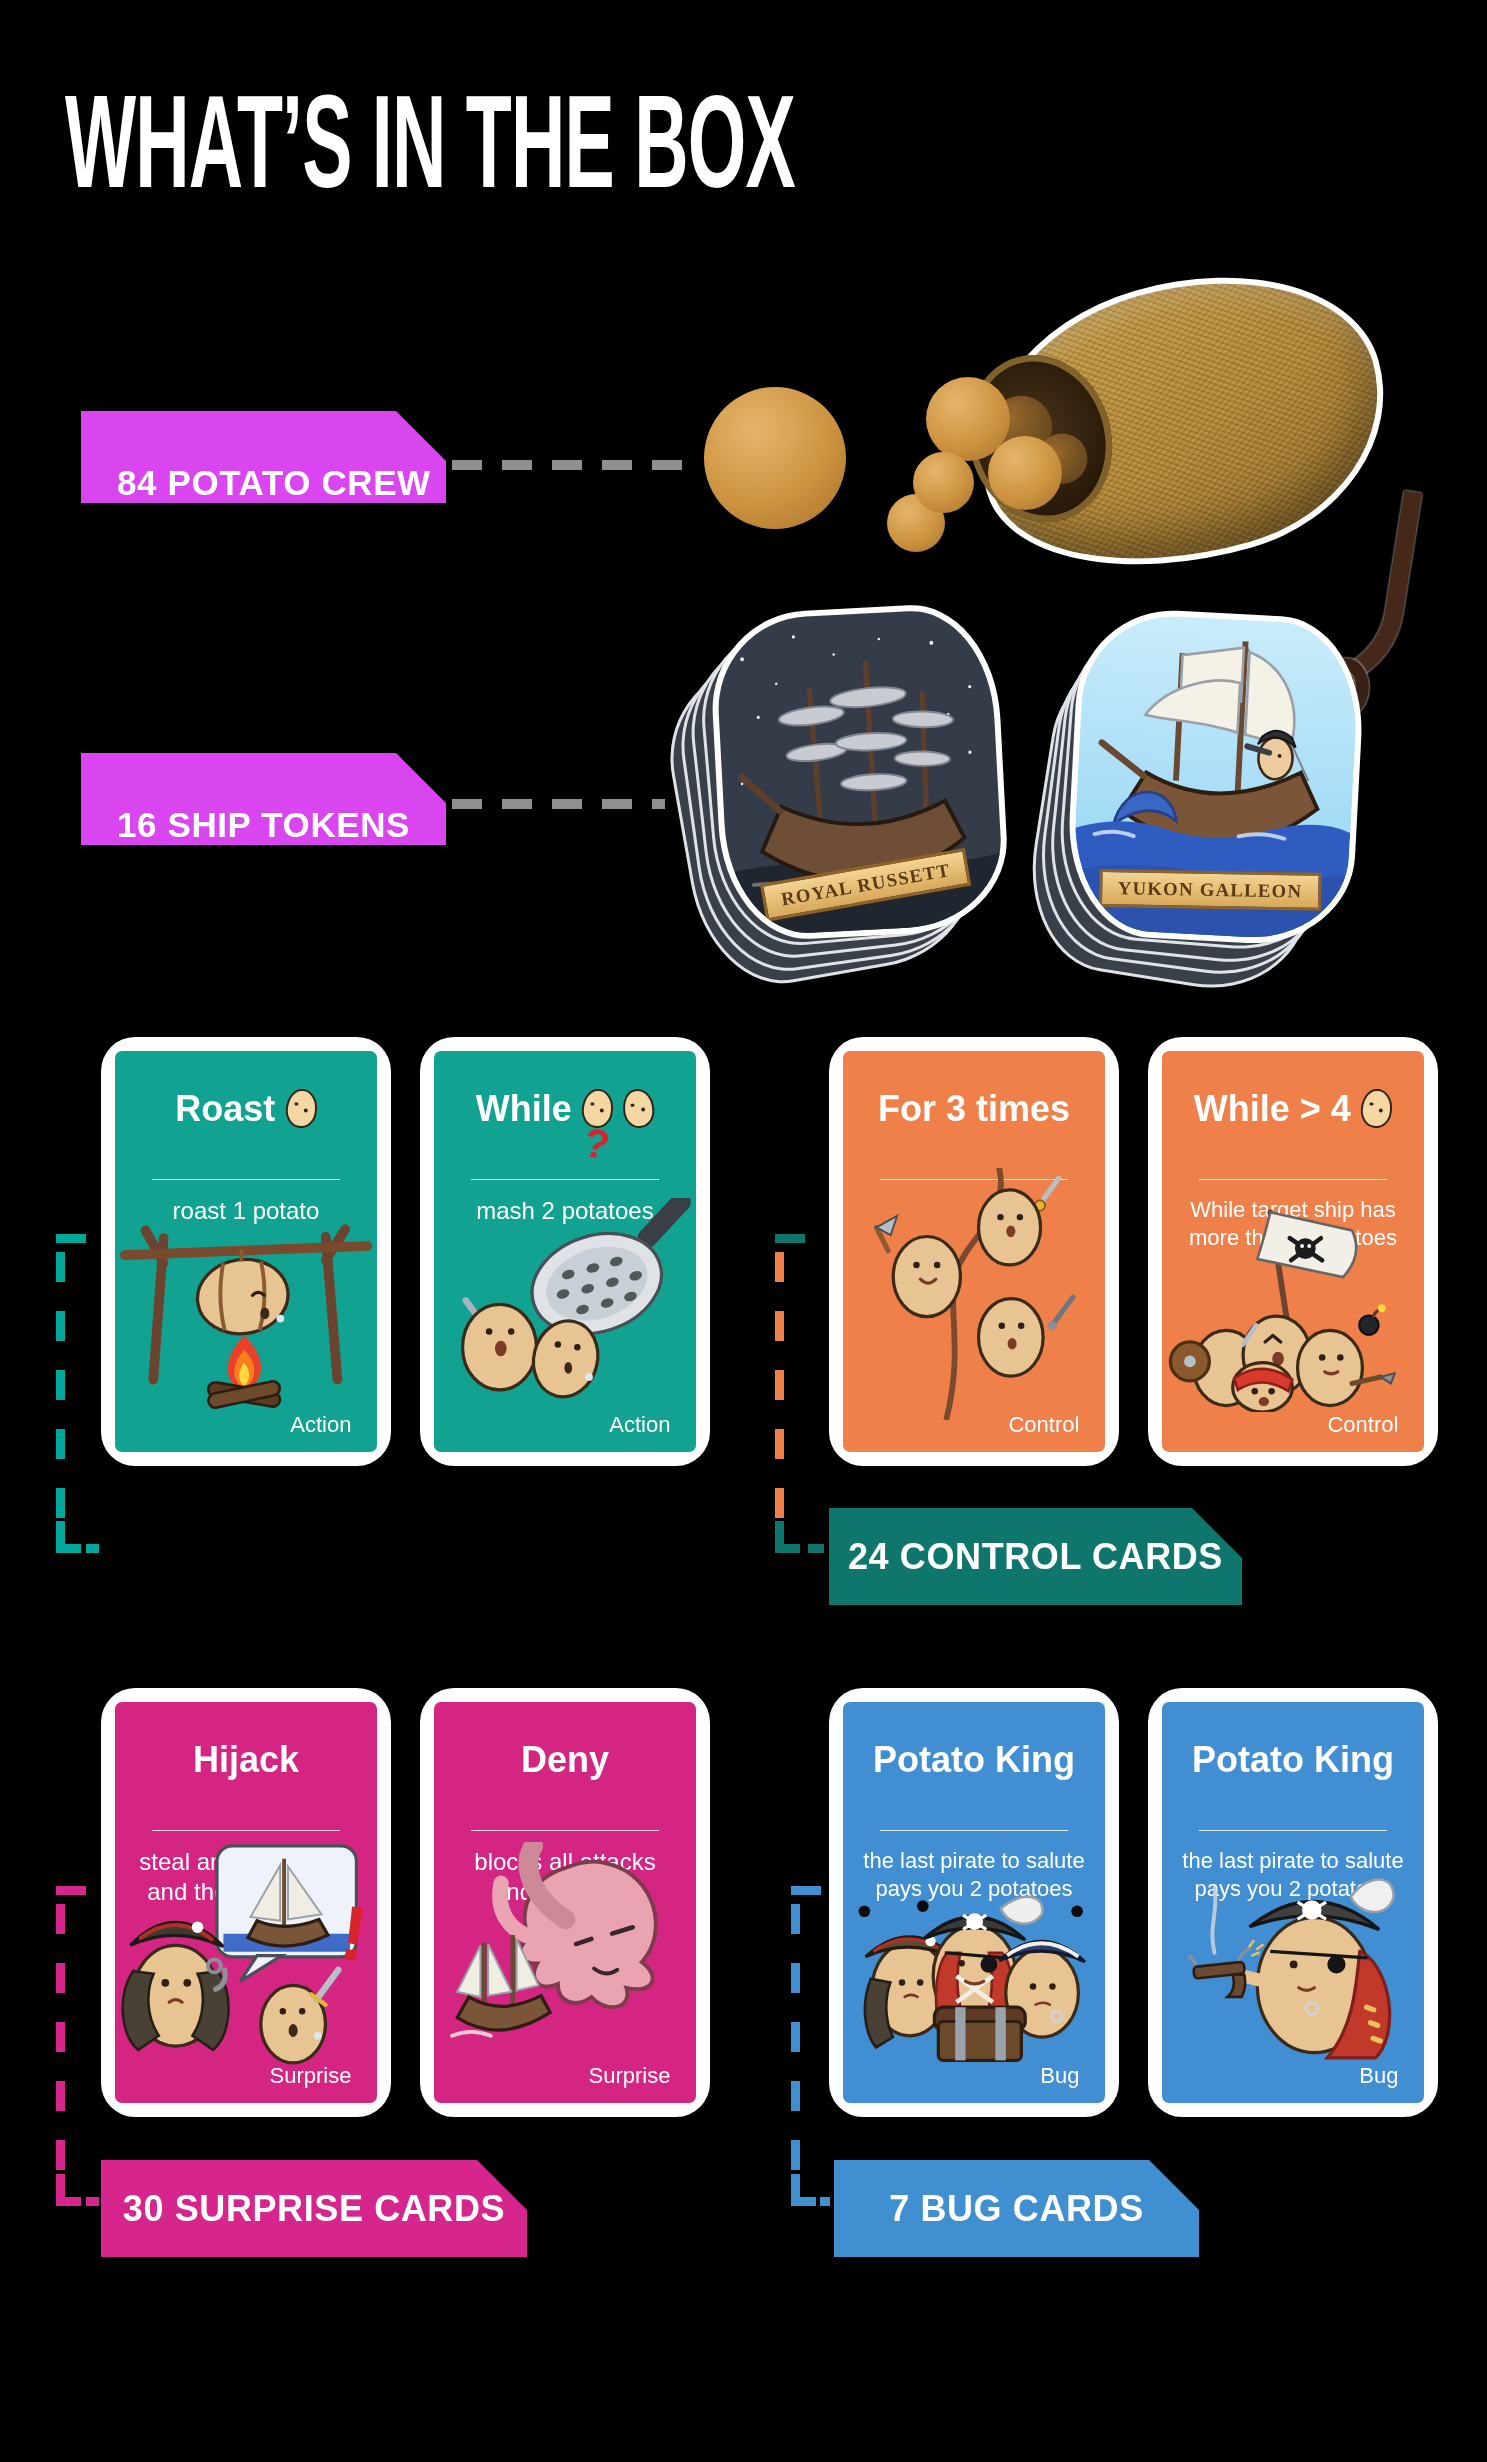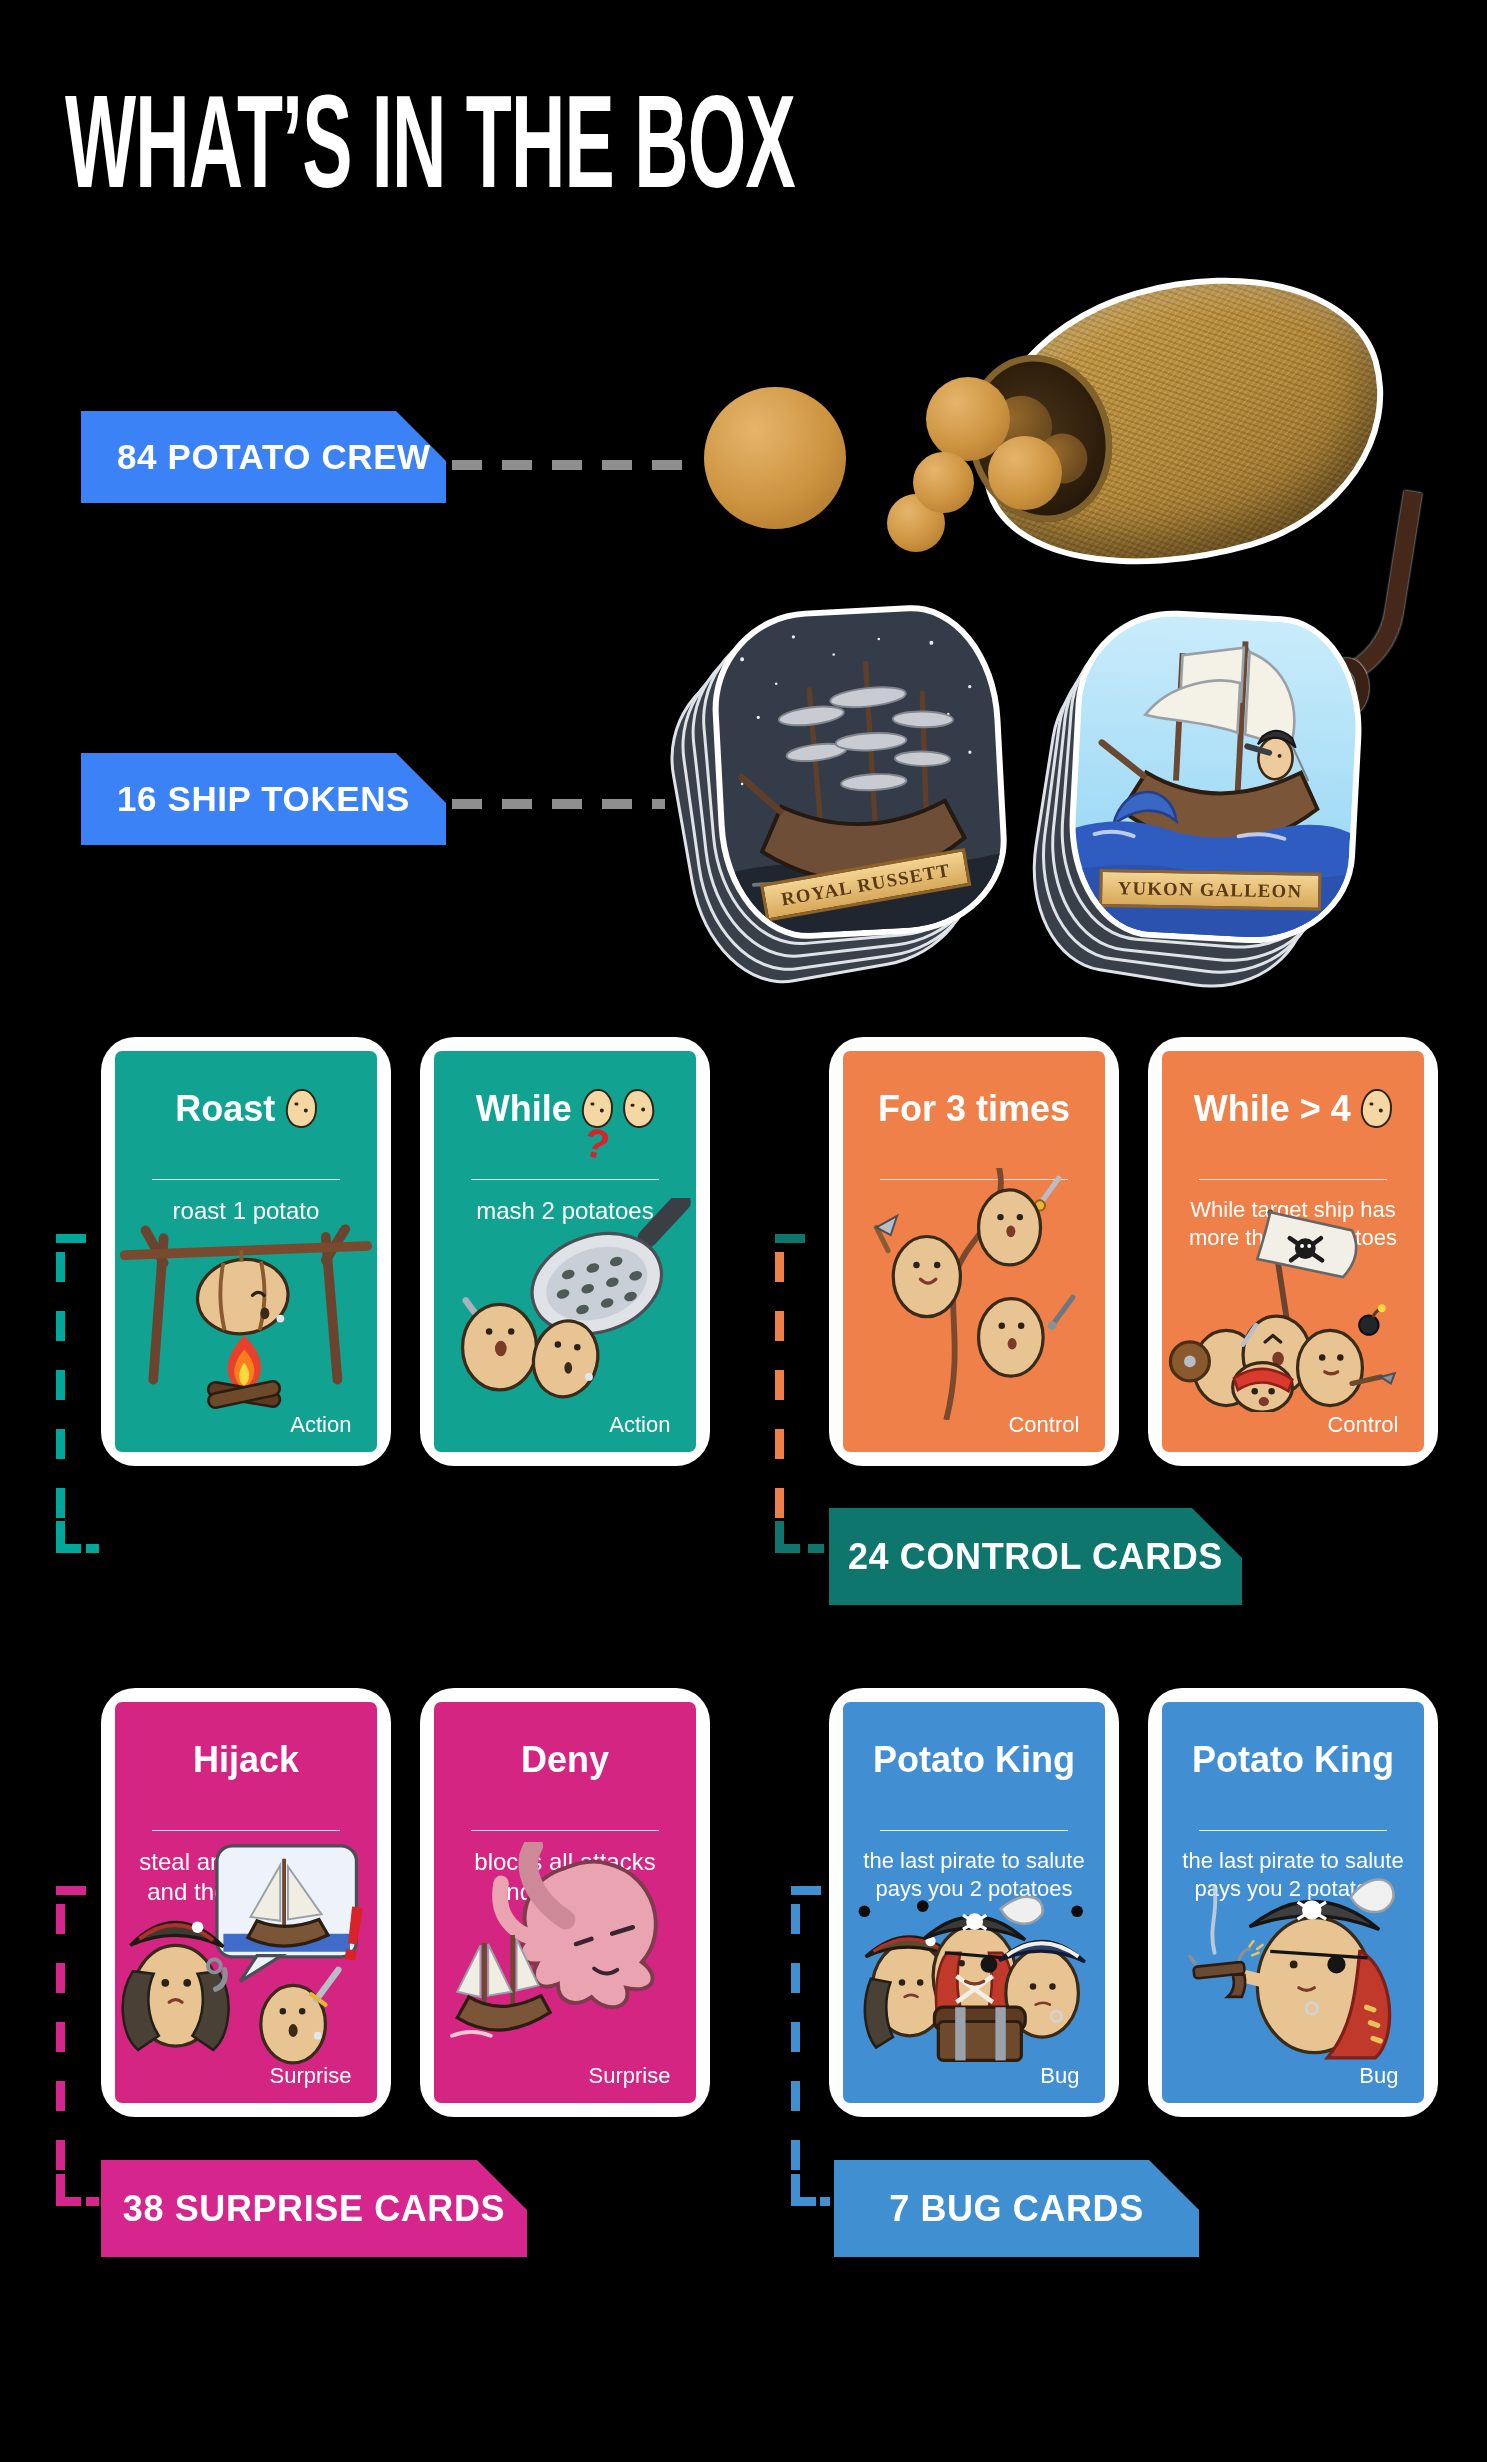--- a/index.html
+++ b/index.html
@@ -5,22 +5,22 @@
   html,body{margin:0;padding:0;background:#000;}
   #page{position:relative;width:1487px;height:2462px;background:#000;overflow:hidden;
         font-family:"Liberation Sans", sans-serif;}
 
   
   .big-title{position:absolute;left:65px;top:76px;color:#fff;font-size:132px;font-weight:bold;
              line-height:1;white-space:nowrap;transform:scale(0.57,1.0);transform-origin:left top;
              letter-spacing:-1.3px;}
 
   
-  .tag{position:absolute;width:365px;height:92px;background:#3b82f6;color:#fff;
-       display:flex;align-items:center;padding-left:36px;box-sizing:border-box;
+  .tag{position:absolute;width:365px;height:92px;background:#d946ef;color:#fff;
+       display:flex;align-items:flex-end;padding-left:36px;box-sizing:border-box;
        font-size:35px;font-weight:bold;letter-spacing:0.6px;white-space:nowrap;
        clip-path:polygon(0 0, calc(100% - 50px) 0, 100% 50px, 100% 100%, 0 100%);}
 
   
   .badge{position:absolute;height:97px;color:#fff;display:flex;align-items:center;justify-content:center;
          font-size:36px;font-weight:bold;letter-spacing:0.6px;white-space:nowrap;box-sizing:border-box;
          clip-path:polygon(0 0, calc(100% - 50px) 0, 100% 50px, 100% 100%, 0 100%);}
   .bg-teal{background:#00a79b}.bg-orange{background:#0f766e}.bg-pink{background:#d6258c}.bg-blue{background:#3f8fd1}
 
   
@@ -566,20 +566,20 @@
   <div class="stub bg-pink" style="left:65px;top:2197px;width:15.5px;height:9px"></div>
   <div class="stub bg-pink" style="left:86px;top:2197px;width:13px;height:9px"></div>
 
   <div class="stub bg-blue" style="left:791px;top:1886px;width:30px;height:9px"></div>
   <div class="bracket-v bk-blue" style="left:791px;top:1904px;height:269px"></div>
   <div class="stub bg-blue" style="left:791px;top:2174px;width:9px;height:32px"></div>
   <div class="stub bg-blue" style="left:800px;top:2197px;width:15.5px;height:9px"></div>
   <div class="stub bg-blue" style="left:820px;top:2197px;width:10.3px;height:9px"></div>
 
   <div class="badge bg-pink" style="left:101px;top:2160px;width:426px">
-    <span>38 SURPRISE CARDS</span>
+    <span>30 SURPRISE CARDS</span>
   </div>
   <div class="badge bg-blue" style="left:834px;top:2160px;width:365px">
     <span>7 BUG CARDS</span>
   </div>
 
 </div>
 
 
 </body></html>

